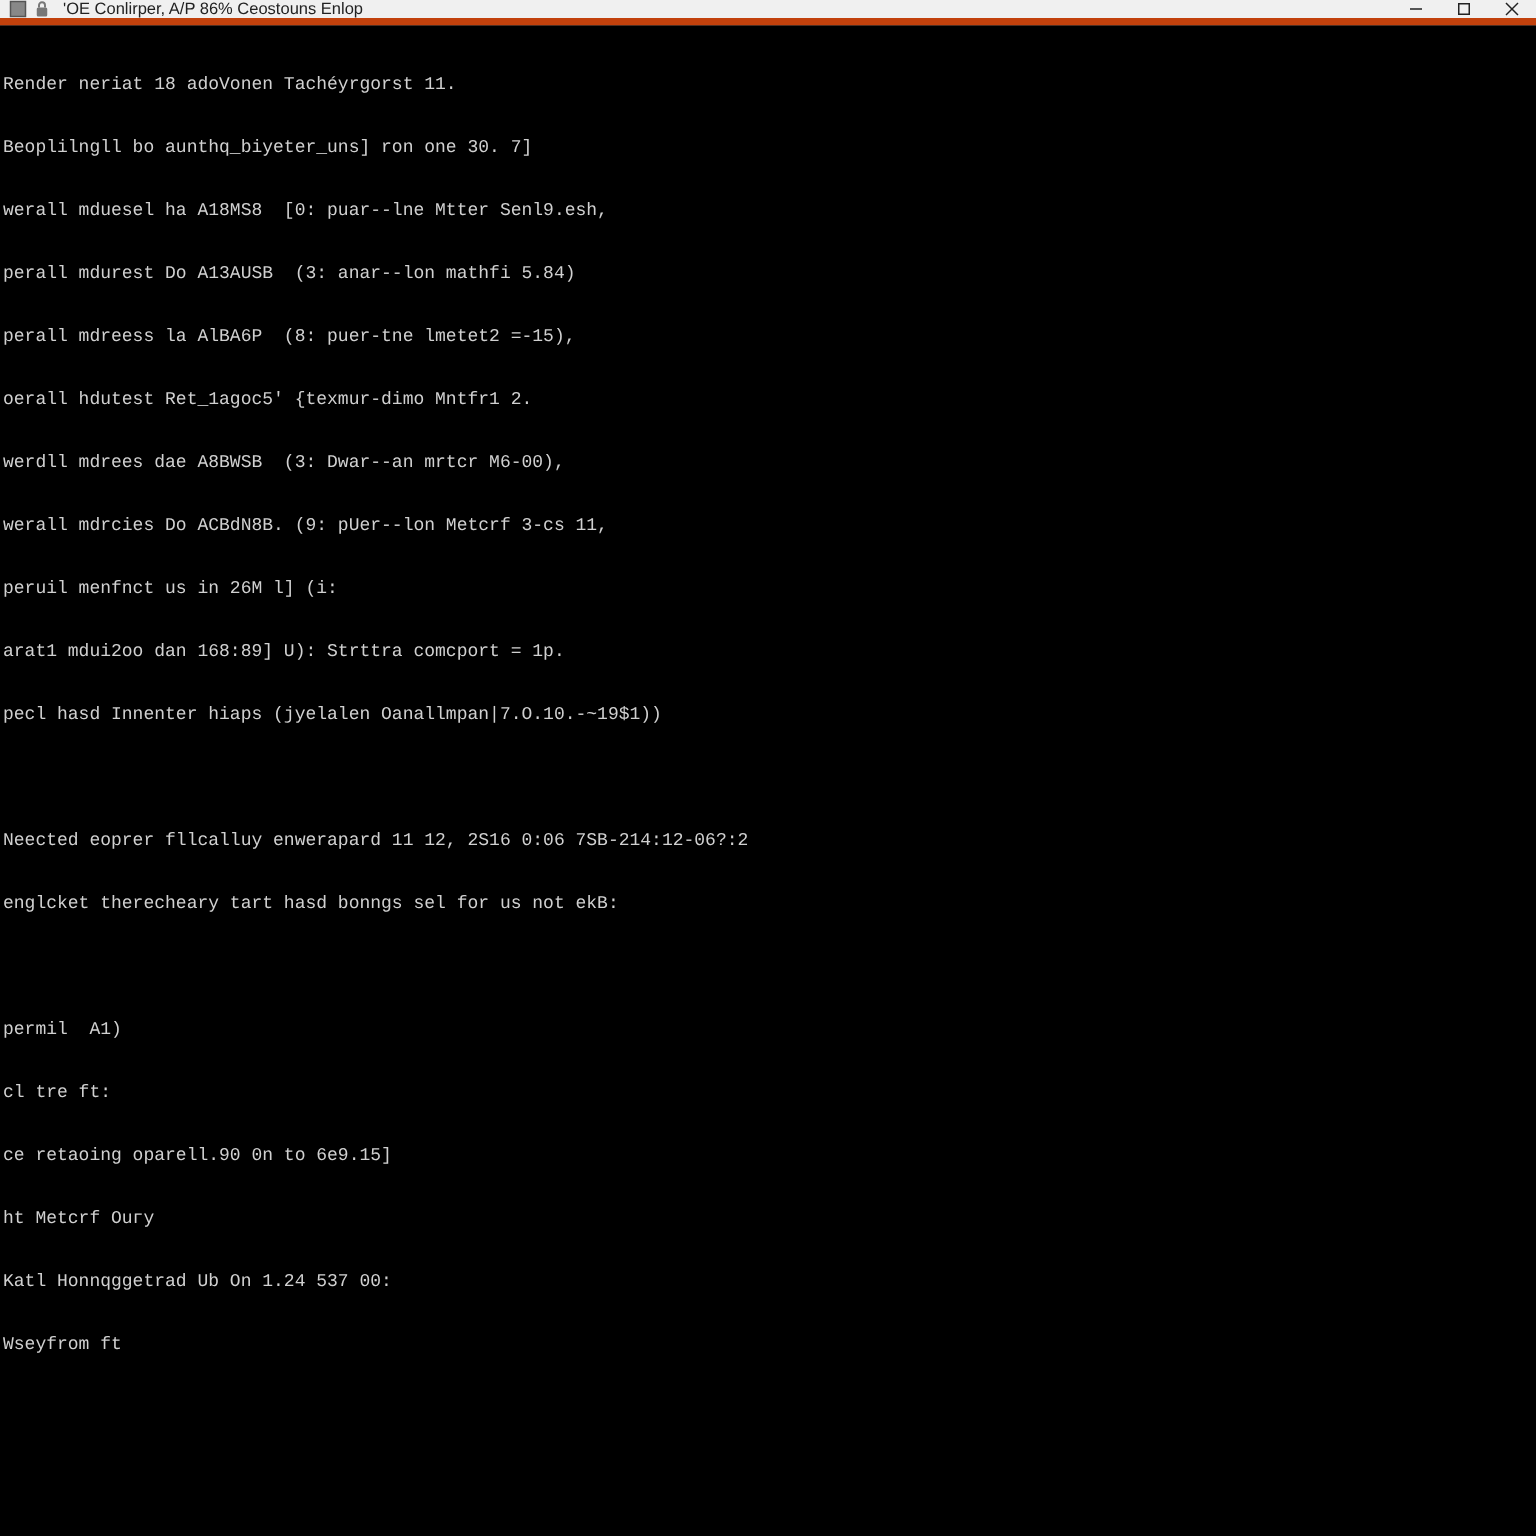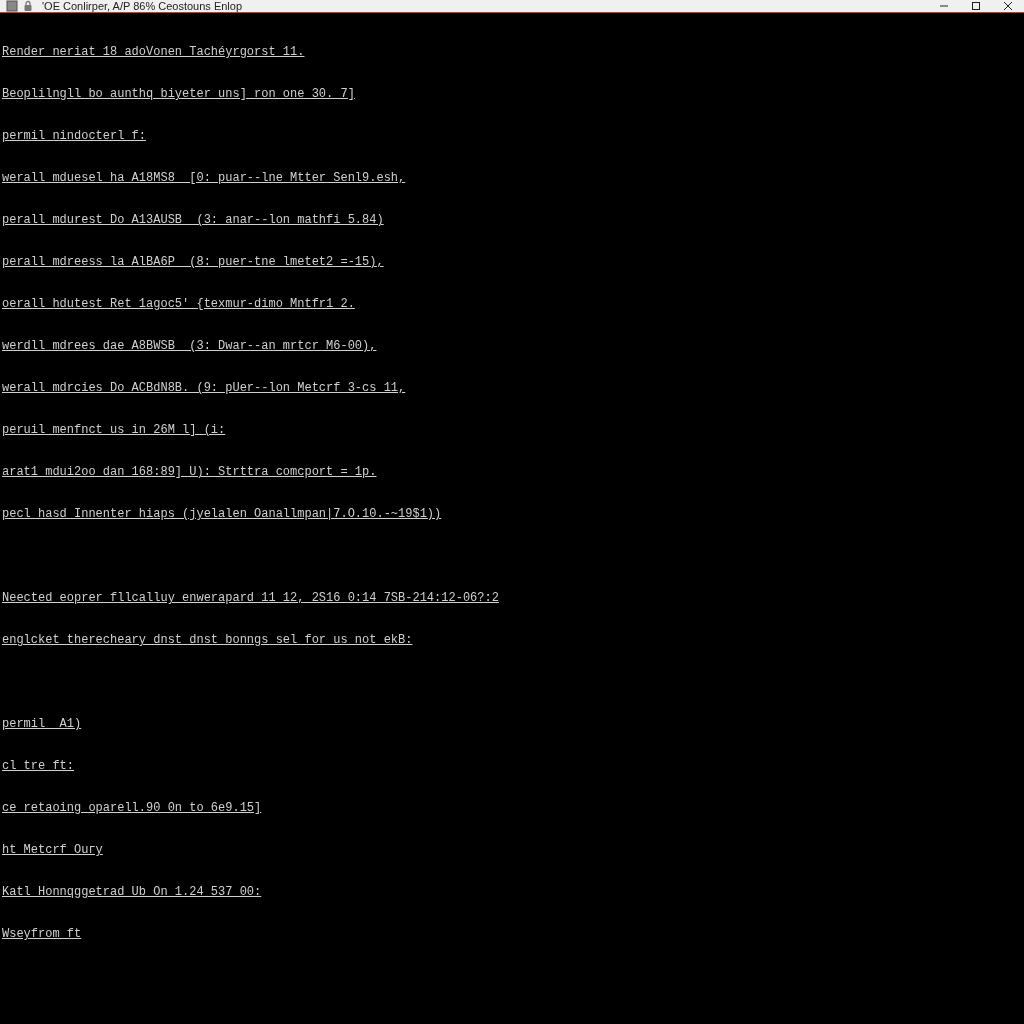--- a/index.html
+++ b/index.html
@@ -1,27 +1,27 @@
 <!DOCTYPE html>
 <html><head>
 <meta charset="utf-8">
 <style>
   * { margin:0; padding:0; box-sizing:border-box; }
   html,body { width:1024px; height:1024px; background:#000; font-family:"Consolas","Courier New",monospace; overflow:hidden; }
   .window { width:1024px; height:1024px; display:flex; flex-direction:column; }
-  .titlebar { height:22px; background:#f0f0f0; display:flex; align-items:center; border-bottom:1px solid #c2410c; user-select:none; }
+  .titlebar { height:22px; background:#f0f0f0; display:flex; align-items:center; border-bottom:5px solid #c2410c; user-select:none; }
   .titlebar-icons { display:flex; align-items:center; gap:4px; padding:0 6px; }
   .tico { width:12px; height:12px; display:inline-flex; align-items:center; justify-content:center; font-size:10px; color:#555; }
   .title-text { font-family:"Segoe UI",Arial,sans-serif; font-size:11px; color:#222; padding-left:2px; flex:0 0 auto; }
   .title-spacer { flex:1; }
   .win-controls { display:flex; height:100%; }
   .win-btn { width:32px; height:100%; display:flex; align-items:center; justify-content:center; font-size:11px; color:#222; cursor:pointer; }
   .win-btn svg { width:10px; height:10px; }
   .terminal { flex:1; background:#000; color:#d0d0d0; font-size:12px; line-height:14px; padding:4px 2px 2px 2px; white-space:pre; letter-spacing:0px; }
-  .ln { height:14px;text-decoration:underline; }
+  .ln { height:14px; }
   .blank { height:14px; }
   @keyframes blink { 50% { opacity:0; } }
 </style>
 </head>
 <body>
 
 <div class="window">
   <div class="titlebar">
     <div class="titlebar-icons">
       <span class="tico">
@@ -54,33 +54,32 @@
             <line x1="1" y1="1" x2="9" y2="9" stroke="#222" stroke-width="1"></line>
             <line x1="9" y1="1" x2="1" y2="9" stroke="#222" stroke-width="1"></line>
           </svg>
       </div>
     </div>
   </div>
 
   <div class="terminal">
     <div class="ln">Render neriat 18 adoVonen Tachéyrgorst 11.</div>
     <div class="ln">Beoplilngll bo aunthq_biyeter_uns] ron one 30. 7]</div>
-    <div class="ln">permil nindocterl f:</div>
     <div class="ln">werall mduesel ha A18MS8  [0: puar--lne Mtter Senl9.esh,</div>
     <div class="ln">perall mdurest Do A13AUSB  (3: anar--lon mathfi 5.84)</div>
     <div class="ln">perall mdreess la AlBA6P  (8: puer-tne lmetet2 =-15),</div>
     <div class="ln">oerall hdutest Ret_1agoc5' {texmur-dimo Mntfr1 2.</div>
     <div class="ln">werdll mdrees dae A8BWSB  (3: Dwar--an mrtcr M6-00),</div>
     <div class="ln">werall mdrcies Do ACBdN8B. (9: pUer--lon Metcrf 3-cs 11,</div>
     <div class="ln">peruil menfnct us in 26M l] (i:</div>
     <div class="ln">arat1 mdui2oo dan 168:89] U): Strttra comcport = 1p.</div>
     <div class="ln">pecl hasd Innenter hiaps (jyelalen Oanallmpan|7.O.10.-~19$1))</div>
     <div class="blank"></div>
-    <div class="ln">Neected eoprer fllcalluy enwerapard 11 12, 2S16 0:14 7SB-214:12-06?:2</div>
-    <div class="ln">englcket therecheary dnst dnst bonngs sel for us not ekB:</div>
+    <div class="ln">Neected eoprer fllcalluy enwerapard 11 12, 2S16 0:06 7SB-214:12-06?:2</div>
+    <div class="ln">englcket therecheary tart hasd bonngs sel for us not ekB:</div>
     <div class="blank"></div>
     <div class="ln">permil  A1)</div>
     <div class="ln">cl tre ft:</div>
     <div class="ln">ce retaoing oparell.90 0n to 6e9.15]</div>
     <div class="ln">ht Metcrf Ouгy</div>
     <div class="ln">Katl Honnqggetrad Ub On 1.24 537 00:</div>
     <div class="ln">Wseyfrom ft</div>
     <div class="blank"></div>
     
     

